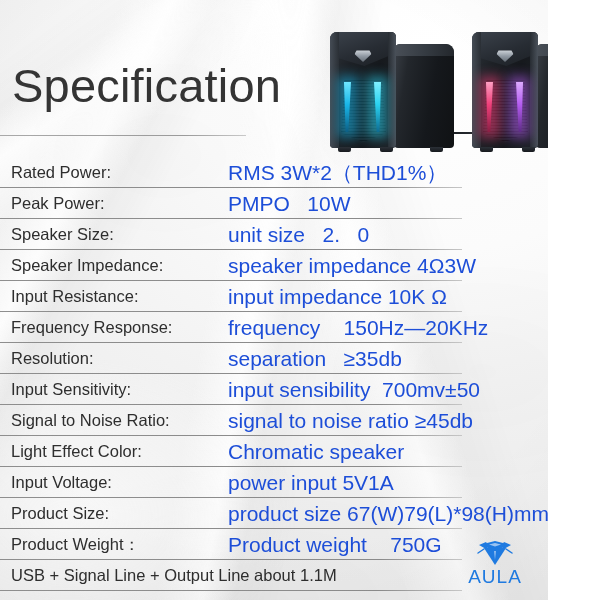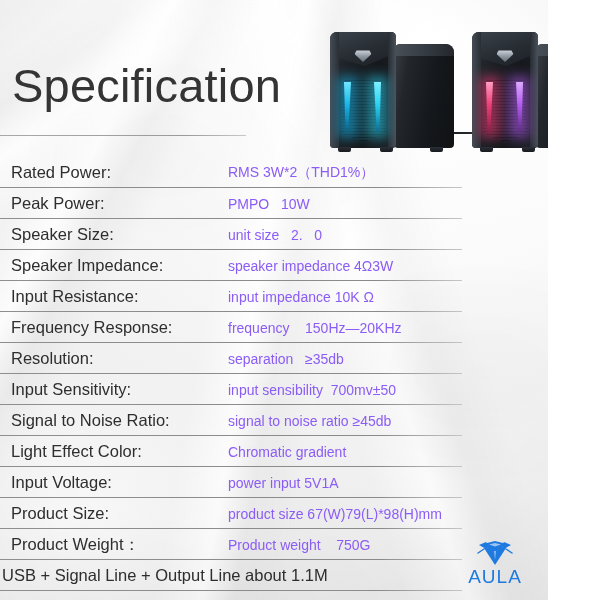--- a/index.html
+++ b/index.html
@@ -96,26 +96,26 @@
   .spec-row.wide::after { width: 462px; }
   .spec-label {
     width: 228px;
     padding-left: 11px;
     box-sizing: border-box;
     font-size: 16.5px;
     color: #2e2e2e;
     white-space: nowrap;
   }
   .spec-value {
-    font-size: 14px;
-    color: #8b5cf6;
+    font-size: 21px;
+    color: #1d4ed8;
     white-space: pre;
   }
   .spec-full {
-    padding-left: 2px;
+    padding-left: 11px;
     font-size: 16.5px;
     color: #2e2e2e;
     white-space: pre;
   }
 
   
   .speakers {
     position: absolute;
     left: 326px;
     top: 0;
@@ -338,21 +338,21 @@
     <div class="spec-row">
       <div class="spec-label">Input Sensitivity:</div>
       <div class="spec-value">input sensibility  700mv±50</div>
     </div>
     <div class="spec-row">
       <div class="spec-label">Signal to Noise Ratio:</div>
       <div class="spec-value">signal to noise ratio ≥45db</div>
     </div>
     <div class="spec-row">
       <div class="spec-label">Light Effect Color:</div>
-      <div class="spec-value">Chromatic gradient</div>
+      <div class="spec-value">Chromatic speaker</div>
     </div>
     <div class="spec-row">
       <div class="spec-label">Input Voltage:</div>
       <div class="spec-value">power input 5V1A</div>
     </div>
     <div class="spec-row">
       <div class="spec-label">Product Size:</div>
       <div class="spec-value">product size 67(W)79(L)*98(H)mm</div>
     </div>
     <div class="spec-row">

